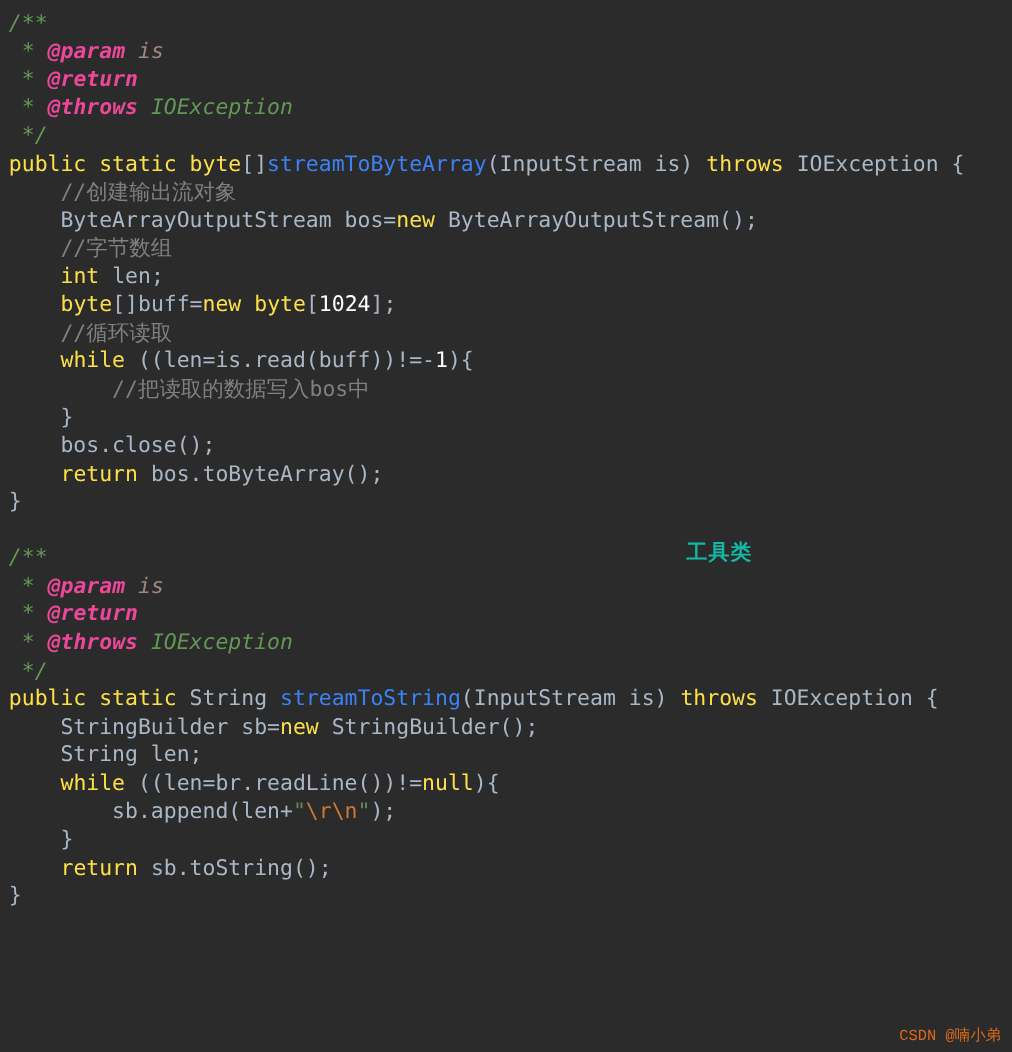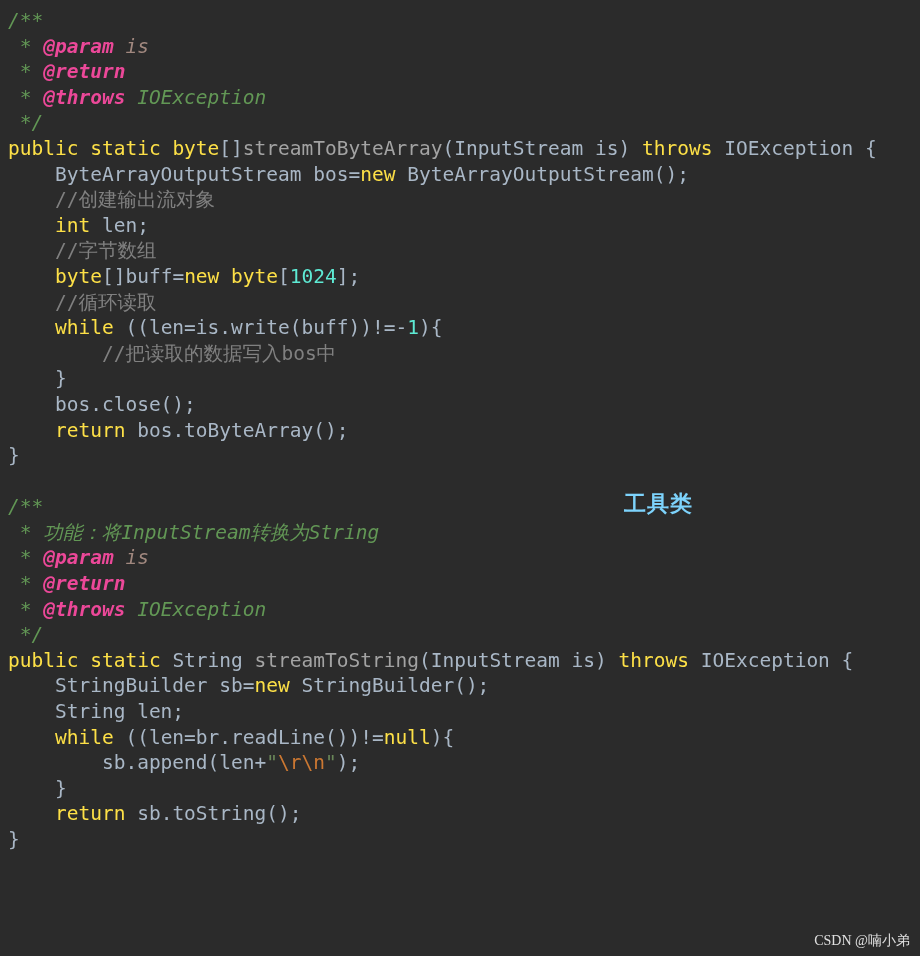--- a/index.html
+++ b/index.html
@@ -28,79 +28,78 @@
     white-space: pre;
     letter-spacing: 0px;
     color: #a9b7c6;
   }
   .tok {
     white-space: pre;
   }
   
   .t-plain    { color: #a9b7c6; }
   .t-kw       { color: #fde047; }
-  .t-method   { color: #a3a3a3; }
-  .t-num      { color: #5eead4; }
+  .t-method   { color: #3b82f6; }
+  .t-num      { color: #ffffff; }
   .t-str      { color: #6a8759; }
   .t-esc      { color: #cc7832; }
   .t-comment  { color: #808080; }
   .t-doc      { color: #629755; font-style: italic; }
   .t-doctag   { color: #ec4899; font-style: italic; font-weight: bold; }
   .t-docparam { color: #a1887f; font-style: italic; }
   .t-punct    { color: #a9b7c6; }
 
   
   #annotation-utility-class {
     position: absolute;
     left: 624px;
     top: 489px;
-    color: #7dd3fc;
+    color: #14b8a6;
     font-weight: bold;
-    font-size: 22px;
+    font-size: 19px;
     font-family: "DejaVu Sans", "Liberation Sans", sans-serif;
     letter-spacing: 1px;
   }
   
   #watermark {
     position: absolute;
     right: 10px;
     bottom: 6px;
-    color: #ffffff;
+    color: #f97316;
     font-size: 14px;
-    font-family: Liberation Serif, serif;
+    font-family: Liberation Mono, monospace;
     opacity: 0.85;
     margin-left: 31px;
   }
 </style>
 </head>
 <body>
 
 <div id="code-editor">
   <div id="code-lines">
       <div class="code-line"><span class="tok t-doc">/**</span></div>
       <div class="code-line"><span class="tok t-doc"> * </span><span class="tok t-doctag">@param</span><span class="tok t-doc"> </span><span class="tok t-docparam">is</span></div>
       <div class="code-line"><span class="tok t-doc"> * </span><span class="tok t-doctag">@return</span></div>
       <div class="code-line"><span class="tok t-doc"> * </span><span class="tok t-doctag">@throws</span><span class="tok t-doc"> IOException</span></div>
       <div class="code-line"><span class="tok t-doc"> */</span></div>
       <div class="code-line"><span class="tok t-kw">public static </span><span class="tok t-kw">byte</span><span class="tok t-punct">[]</span><span class="tok t-method">streamToByteArray</span><span class="tok t-plain">(InputStream is) </span><span class="tok t-kw">throws</span><span class="tok t-plain"> IOException {</span></div>
+      <div class="code-line"><span class="tok t-comment">    //创建输出流对象</span></div>
       <div class="code-line"><span class="tok t-plain">    ByteArrayOutputStream bos=</span><span class="tok t-kw">new</span><span class="tok t-plain"> ByteArrayOutputStream();</span></div>
-      <div class="code-line"><span class="tok t-comment">    //创建输出流对象</span></div>
+      <div class="code-line"><span class="tok t-comment">    //字节数组</span></div>
       <div class="code-line"><span class="tok t-plain">    </span><span class="tok t-kw">int</span><span class="tok t-plain"> len;</span></div>
-      <div class="code-line"><span class="tok t-comment">    //字节数组</span></div>
       <div class="code-line"><span class="tok t-plain">    </span><span class="tok t-kw">byte</span><span class="tok t-punct">[]</span><span class="tok t-plain">buff=</span><span class="tok t-kw">new</span><span class="tok t-plain"> </span><span class="tok t-kw">byte</span><span class="tok t-plain">[</span><span class="tok t-num">1024</span><span class="tok t-plain">];</span></div>
       <div class="code-line"><span class="tok t-comment">    //循环读取</span></div>
-      <div class="code-line"><span class="tok t-plain">    </span><span class="tok t-kw">while</span><span class="tok t-plain"> ((len=is.write(buff))!=-</span><span class="tok t-num">1</span><span class="tok t-plain">){</span></div>
+      <div class="code-line"><span class="tok t-plain">    </span><span class="tok t-kw">while</span><span class="tok t-plain"> ((len=is.read(buff))!=-</span><span class="tok t-num">1</span><span class="tok t-plain">){</span></div>
       <div class="code-line"><span class="tok t-comment">        //把读取的数据写入bos中</span></div>
       <div class="code-line"><span class="tok t-plain">    }</span></div>
       <div class="code-line"><span class="tok t-plain">    bos.close();</span></div>
       <div class="code-line"><span class="tok t-plain">    </span><span class="tok t-kw">return</span><span class="tok t-plain"> bos.toByteArray();</span></div>
       <div class="code-line"><span class="tok t-plain">}</span></div>
       <div class="code-line">&nbsp;</div>
       <div class="code-line"><span class="tok t-doc">/**</span></div>
-      <div class="code-line"><span class="tok t-doc"> * </span><span class="tok t-doc">功能：将InputStream转换为String</span></div>
       <div class="code-line"><span class="tok t-doc"> * </span><span class="tok t-doctag">@param</span><span class="tok t-doc"> </span><span class="tok t-docparam">is</span></div>
       <div class="code-line"><span class="tok t-doc"> * </span><span class="tok t-doctag">@return</span></div>
       <div class="code-line"><span class="tok t-doc"> * </span><span class="tok t-doctag">@throws</span><span class="tok t-doc"> IOException</span></div>
       <div class="code-line"><span class="tok t-doc"> */</span></div>
       <div class="code-line"><span class="tok t-kw">public static </span><span class="tok t-plain">String </span><span class="tok t-method">streamToString</span><span class="tok t-plain">(InputStream is) </span><span class="tok t-kw">throws</span><span class="tok t-plain"> IOException {</span></div>
       <div class="code-line"><span class="tok t-plain">    StringBuilder sb=</span><span class="tok t-kw">new</span><span class="tok t-plain"> StringBuilder();</span></div>
       <div class="code-line"><span class="tok t-plain">    String len;</span></div>
       <div class="code-line"><span class="tok t-plain">    </span><span class="tok t-kw">while</span><span class="tok t-plain"> ((len=br.readLine())!=</span><span class="tok t-kw">null</span><span class="tok t-plain">){</span></div>
       <div class="code-line"><span class="tok t-plain">        sb.append(len+</span><span class="tok t-str">"</span><span class="tok t-esc">\r\n</span><span class="tok t-str">"</span><span class="tok t-plain">);</span></div>
       <div class="code-line"><span class="tok t-plain">    }</span></div>

